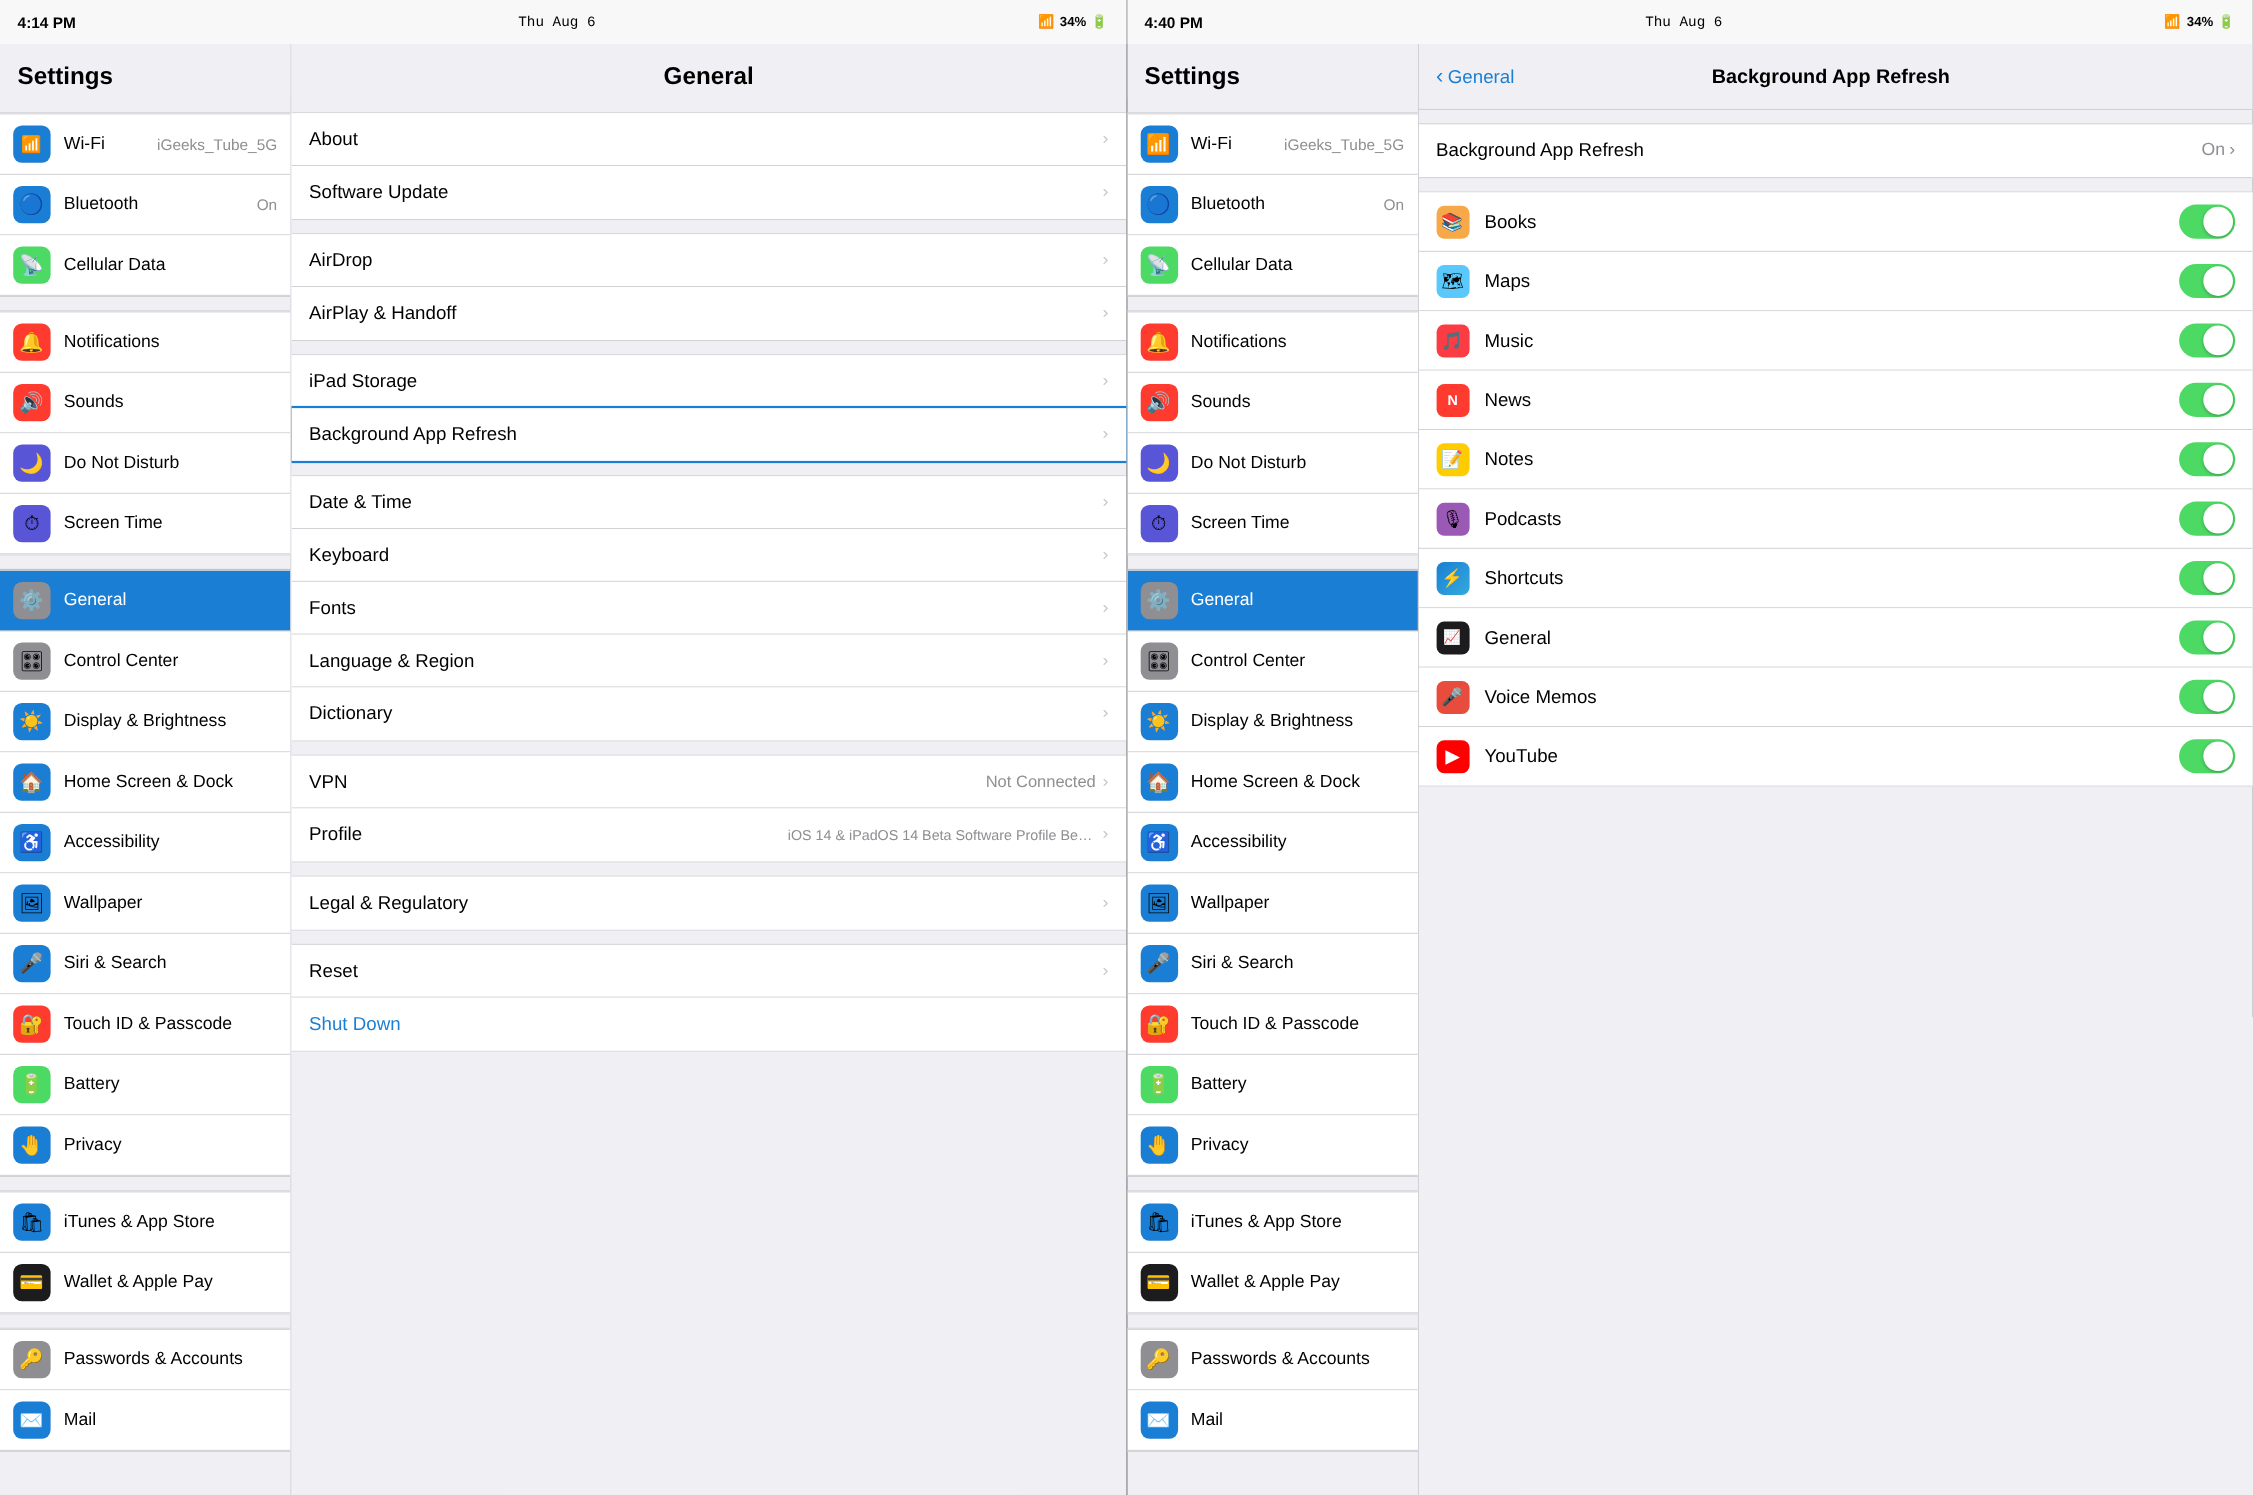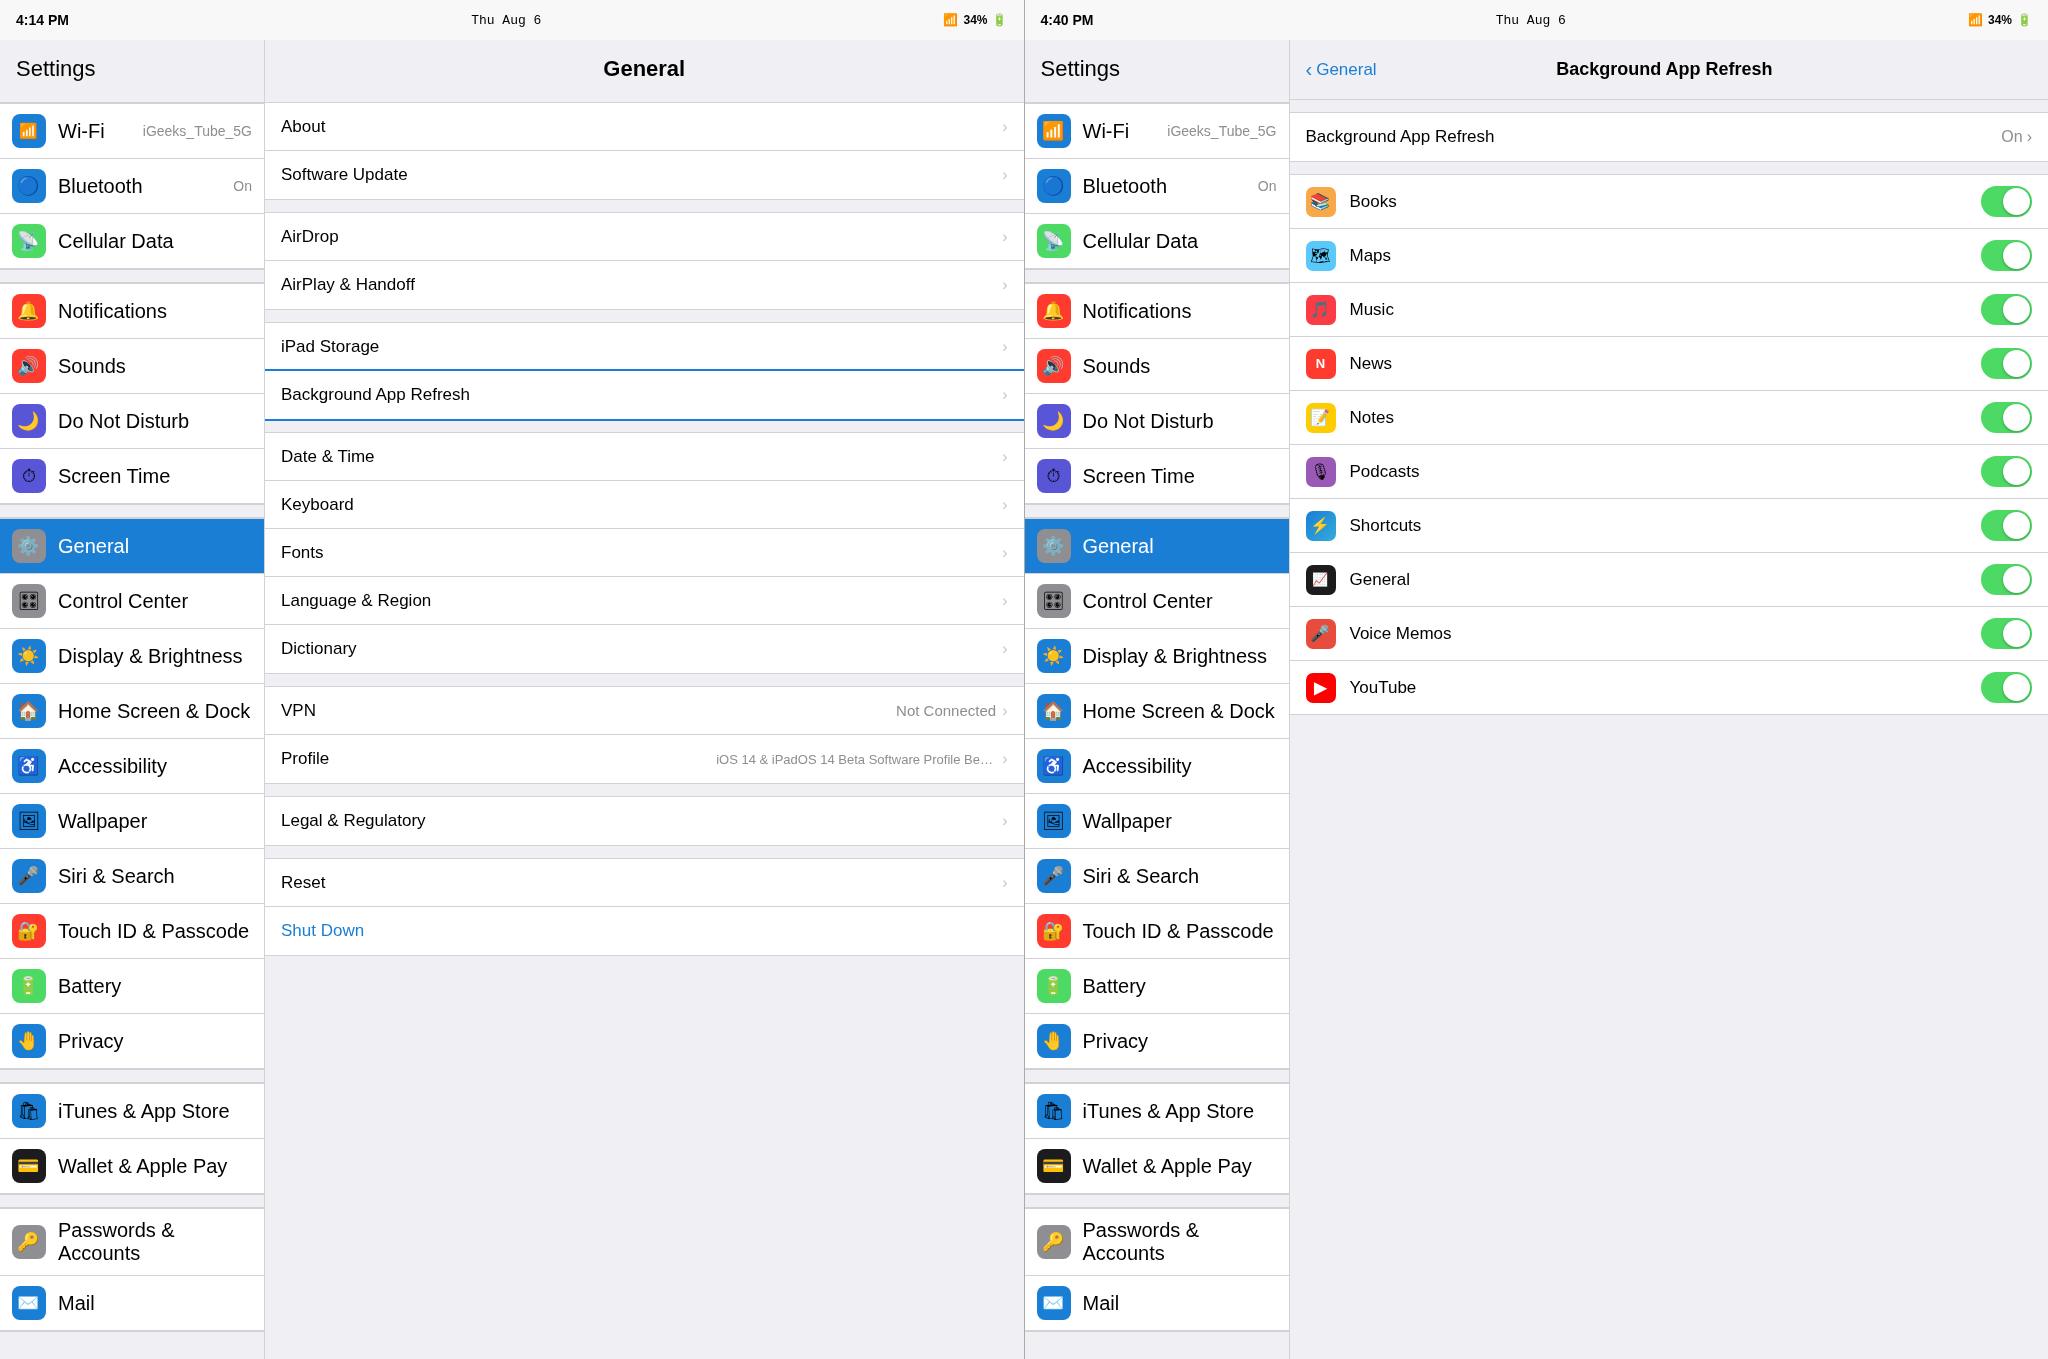--- a/index.html
+++ b/index.html
@@ -51,21 +51,21 @@
     .sidebar {
       width: 265px;
       background: #efeff4;
       border-right: 1px solid #d1d1d6;
       overflow-y: auto;
       flex-shrink: 0;
     }
     .sidebar-header {
       padding: 16px 16px 8px;
       font-size: 22px;
-      font-weight: 400;
+      font-weight: 700;
       color: #000;
       background: #efeff4;
     }
     .sidebar-item {
       display: flex;
       align-items: center;
       padding: 10px 12px;
       cursor: pointer;
       border-bottom: 0.5px solid #d1d1d6;
       background: #fff;
@@ -81,21 +81,21 @@
       height: 34px;
       border-radius: 8px;
       margin-right: 12px;
       flex-shrink: 0;
       display: flex;
       align-items: center;
       justify-content: center;
       font-size: 18px;
     }
     .item-label {
-      font-size: 20px;
+      font-size: 16px;
       color: #000;
       flex: 1;
     }
     .item-sublabel {
       font-size: 14px;
       color: #8e8e93;
       margin-left: auto;
     }
 
     

